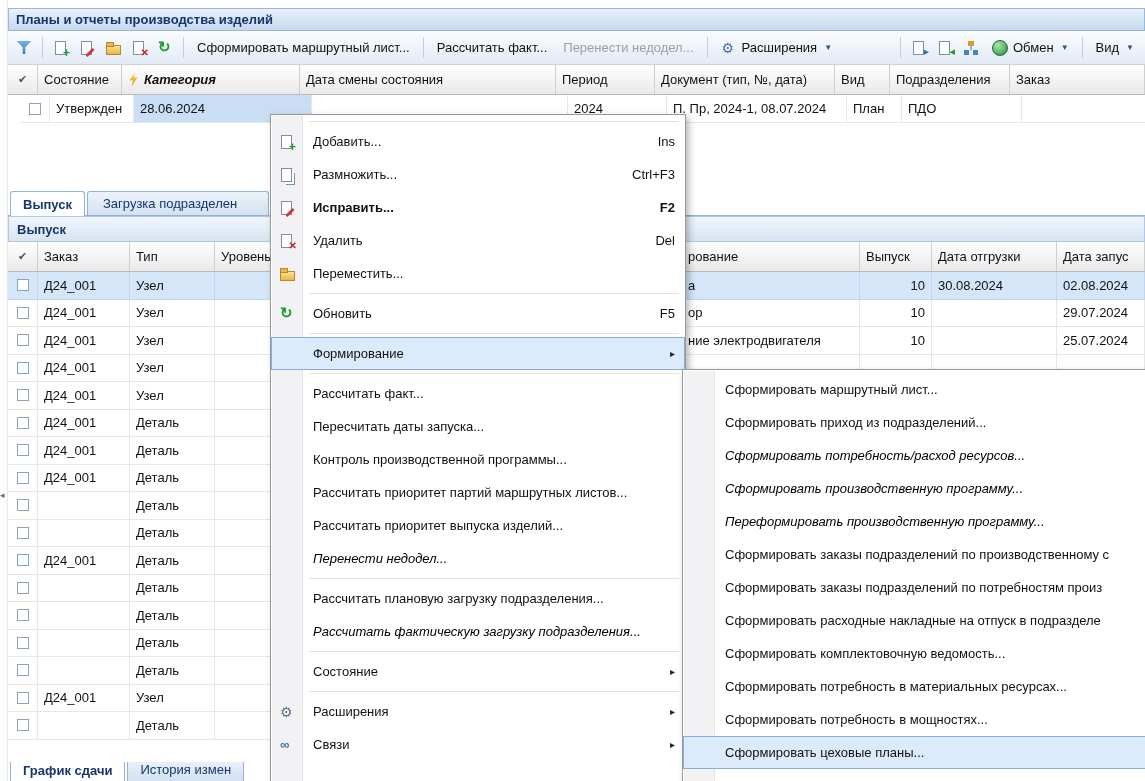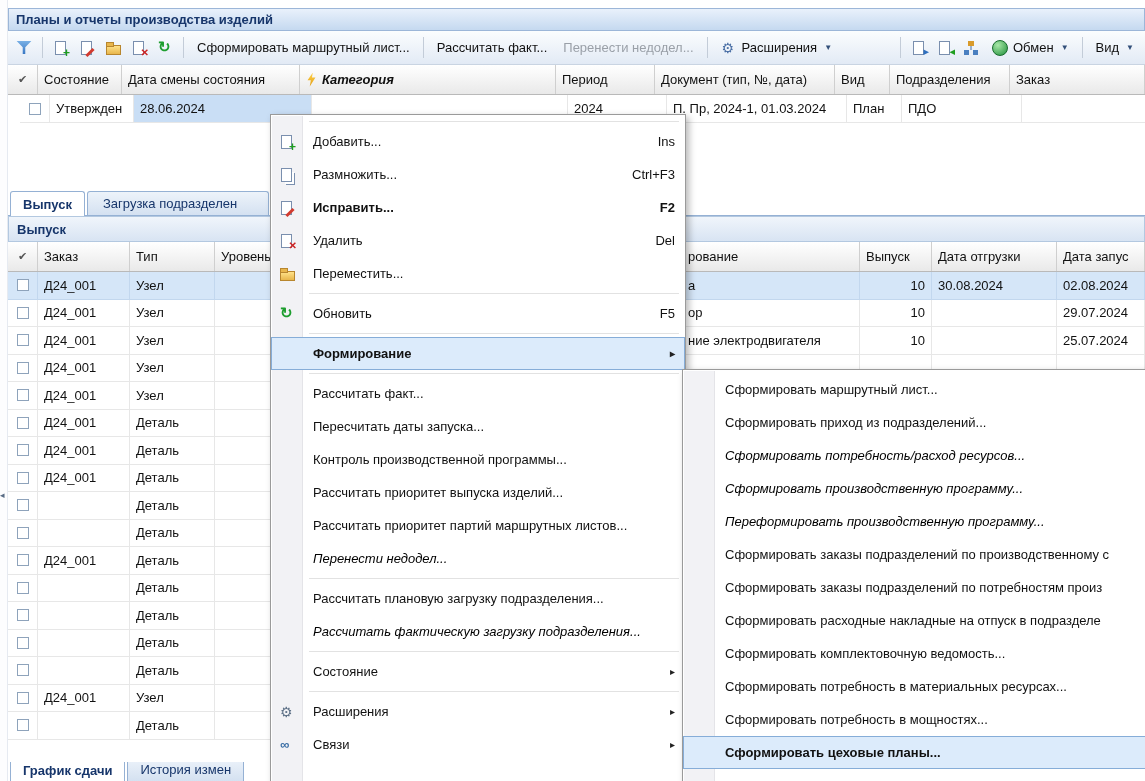--- a/index.html
+++ b/index.html
@@ -99,21 +99,21 @@
   .menu{background:#fff;border:1px solid #9a9a9a;box-shadow:3px 3px 7px rgba(0,0,0,.28);
     padding:3px 0;box-sizing:border-box;}
   .menu::before{content:"";position:absolute;left:1px;top:1px;bottom:1px;width:30px;background:#f2f2f5;border-right:1px solid #e4e4e8;}
   #cmenu{left:270px;top:114px;width:416px;height:682px;}
   #smenu{left:682px;top:369px;width:475px;height:440px;}
   .mi{position:relative;height:33px;display:flex;align-items:center;padding:0 10px 0 42px;white-space:nowrap;}
   .mi .gic{width:16px;height:16px;position:absolute;left:8px;top:50%;margin-top:-8px;display:inline-block;}
   .mi .ml{overflow:hidden;}
   .mi .ms{margin-left:auto;padding-left:20px;}
   .mi .arr{margin-left:auto;font-size:10px;color:#222;padding-left:20px;}
-  .mi.hl{background:#dcebfb;box-shadow:inset 0 0 0 1px #86add8;font-weight:bold;}
+  .mi.hl{background:#dcebfb;box-shadow:inset 0 0 0 1px #86add8;}
   .mi.b .ml,.mi.b .ms{font-weight:bold;}
   .mi.dis .ml,.mi.dis .ms{color:#000000;font-style:italic;}
   .msep{height:7px;position:relative;}
   .msep::after{content:"";position:absolute;left:38px;right:6px;top:3px;height:1px;background:#e2e2e2;}
 </style>
 </head>
 <body>
 
 <div id="app">
 
@@ -180,41 +180,41 @@
     <span class="tsep"></span>
     <span class="tbtn">
       <span>Вид</span>
       <span class="dd">▼</span>
     </span>
   </div>
 
   <div id="t1h" class="abs t1cols hdr">
     <div class="hc ctr">✔</div>
     <div class="hc">Состояние</div>
-    <div class="hc">Дата смены состояния</div>
     <div class="hc">
       <span class="ic-bolt"></span>
       <span class="cat">Категория</span>
     </div>
+    <div class="hc">Дата смены состояния</div>
     <div class="hc">Период</div>
     <div class="hc">Документ (тип, №, дата)</div>
     <div class="hc">Вид</div>
     <div class="hc">Подразделения</div>
     <div class="hc">Заказ</div>
   </div>
 
   <div id="t1r" class="abs t1cols">
     <div class="c ctr">
         <span class="cb"></span>
       </div>
     <div class="c">Утвержден</div>
     <div class="c selc">28.06.2024</div>
     <div class="c"></div>
     <div class="c">2024</div>
-    <div class="c">П. Пр, 2024-1, 01.03.2024</div>
+    <div class="c">П. Пр, 2024-1, 08.07.2024</div>
     <div class="c">План</div>
     <div class="c">ПДО</div>
     <div class="c"></div>
   </div>
 
   <div id="tabs1" class="abs">
     <div class="tab active">
         <span>Выпуск</span>
       </div>
     <div class="tab clip">
@@ -530,24 +530,24 @@
     <div class="mi">
       <span class="ml">Рассчитать факт...</span>
     </div>
     <div class="mi">
       <span class="ml">Пересчитать даты запуска...</span>
     </div>
     <div class="mi">
       <span class="ml">Контроль производственной программы...</span>
     </div>
     <div class="mi">
+      <span class="ml">Рассчитать приоритет партий маршрутных листов...</span>
+    </div>
+    <div class="mi">
       <span class="ml">Рассчитать приоритет выпуска изделий...</span>
-    </div>
-    <div class="mi">
-      <span class="ml">Рассчитать приоритет партий маршрутных листов...</span>
     </div>
     <div class="mi dis">
       <span class="ml">Перенести недодел...</span>
     </div>
     <div class="msep"></div>
     <div class="mi">
       <span class="ml">Рассчитать плановую загрузку подразделения...</span>
     </div>
     <div class="mi dis">
       <span class="ml">Рассчитать фактическую загрузку подразделения...</span>

